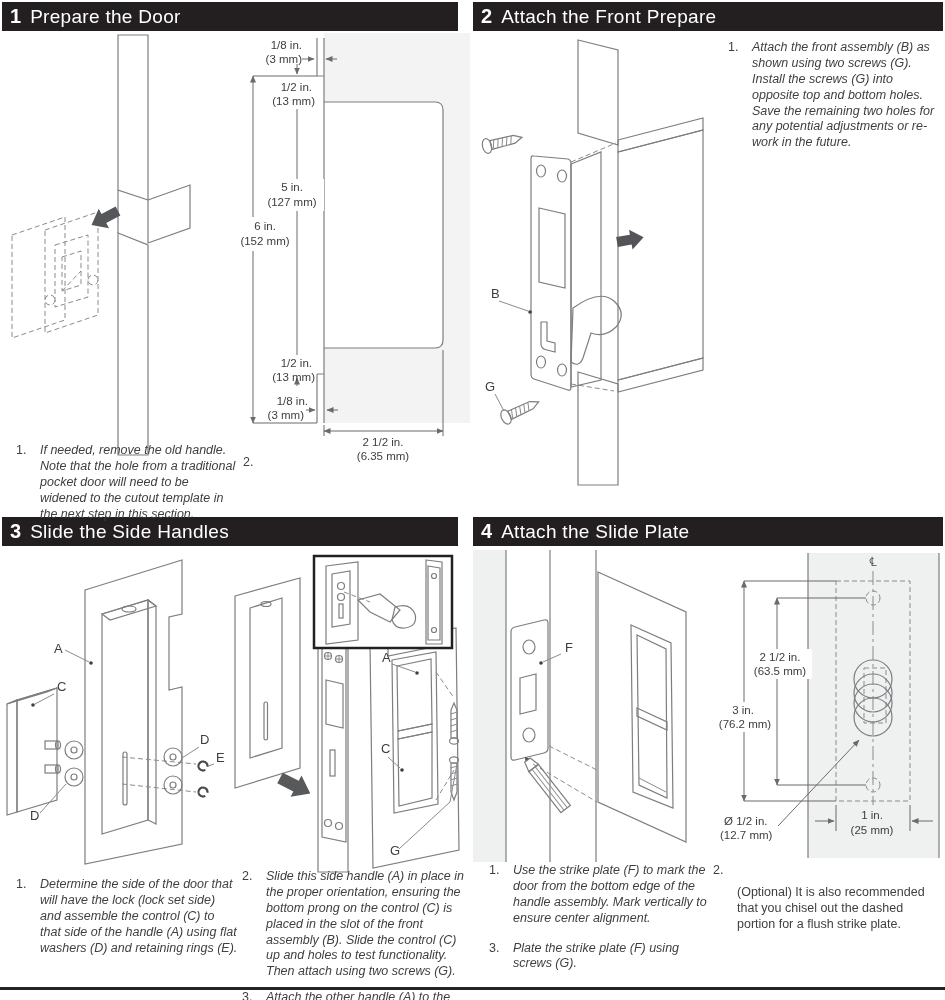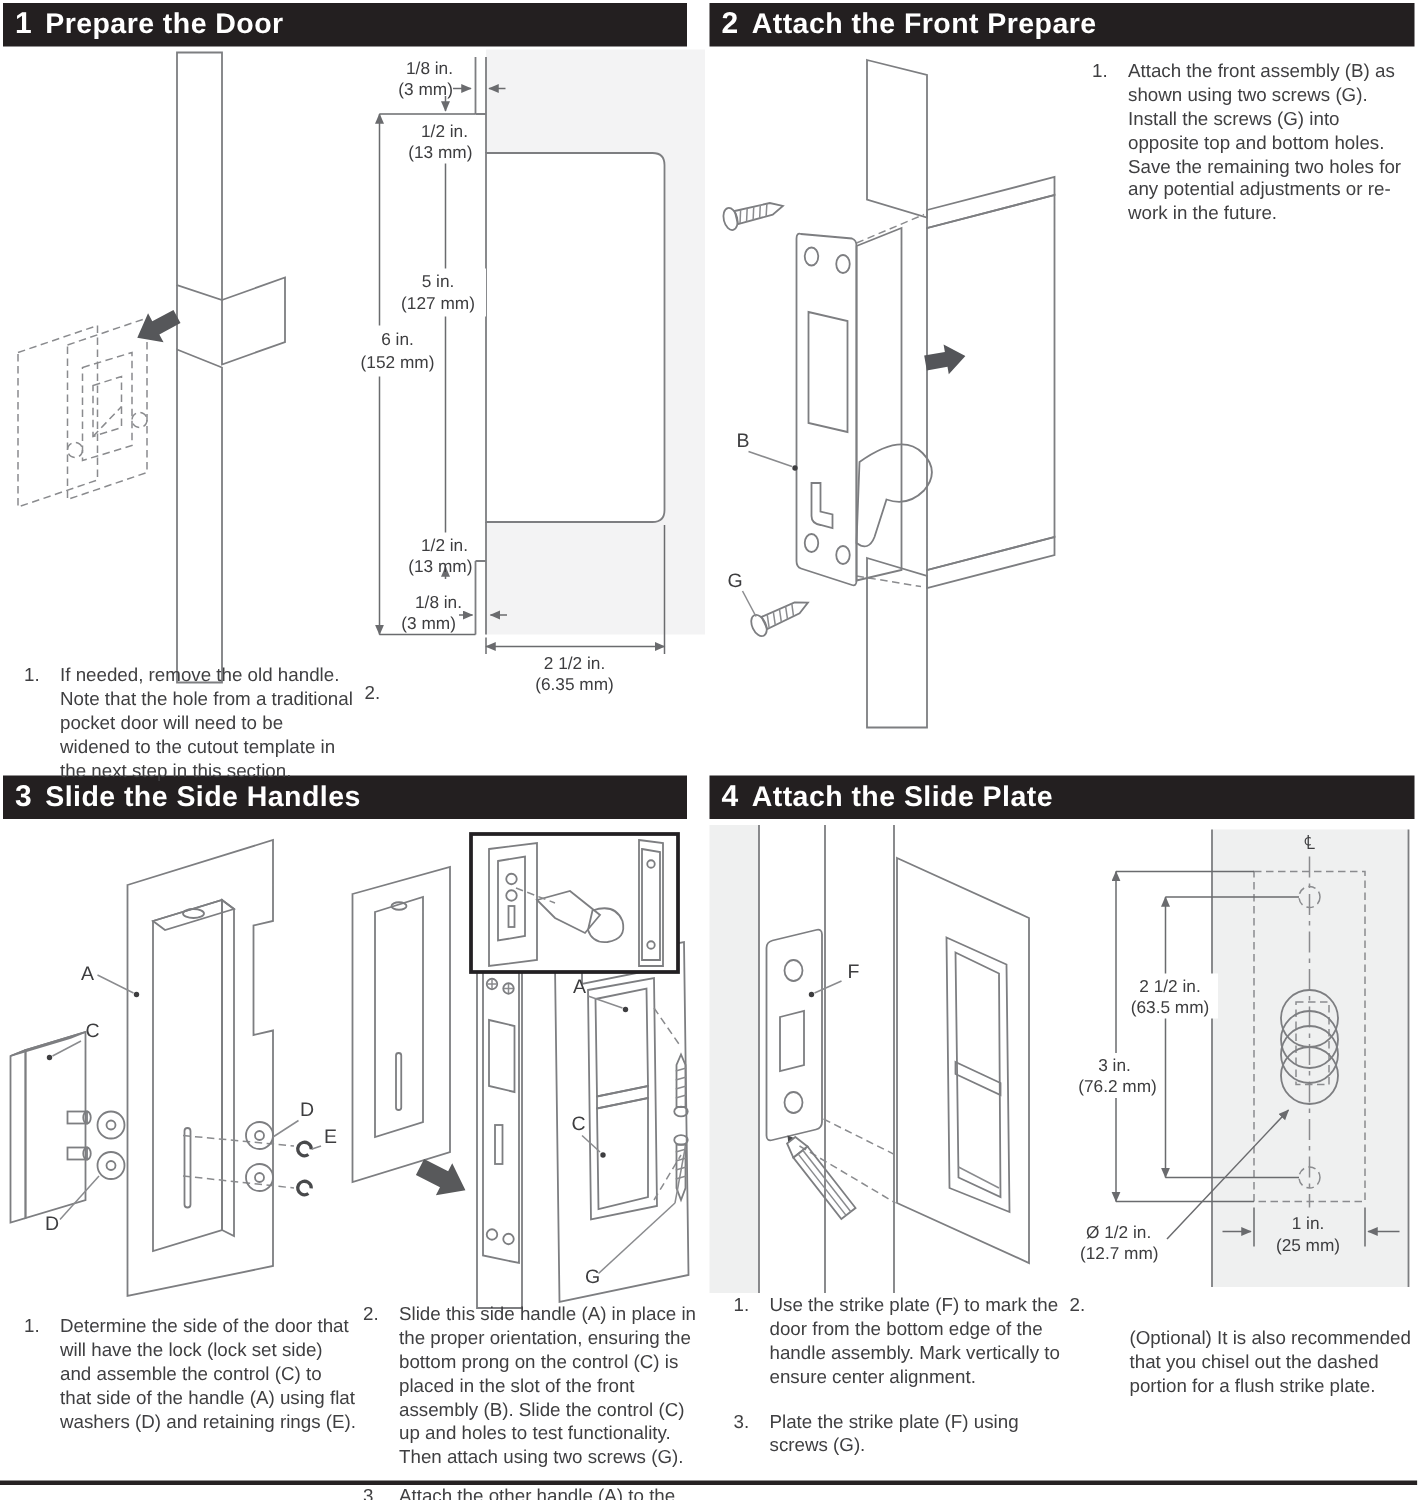--- a/index.html
+++ b/index.html
@@ -1,25 +1,25 @@
 <!DOCTYPE html>
 <html><head>
 <meta charset="utf-8">
 <style>
   html,body{margin:0;padding:0;background:#fff;}
   .page{position:relative;width:945px;height:1000px;background:#fff;overflow:hidden;
         font-family:"Liberation Sans",sans-serif;}
   .hdr{position:absolute;background:#231f20;color:#fff;height:29px;display:flex;align-items:center;}
   .hdr .num{font-size:20px;font-weight:700;margin:0 9px 0 8px;}
-  .hdr .ttl{font-size:19px;font-weight:700;letter-spacing:.3px;}
+  .hdr .ttl{font-size:19px;font-weight:400;letter-spacing:.3px;}
   .steps{position:absolute;font-size:12.5px;color:#3f3f41;line-height:1.27;}
   .step{display:flex;margin-bottom:10px;}
   .step .n{width:24px;flex:none;}
-  .step .t{flex:1;}
-  .note{margin-left:40px;margin-top:2px;}
+  .step .t{flex:1;font-style:italic;}
+  .note{margin-left:24px;margin-top:2px;}
   svg{position:absolute;overflow:visible;}
   svg text{font-family:"Liberation Sans",sans-serif;fill:#3d3d3f;}
   .dim{font-size:11.5px;}
   .part{font-size:13px;}
   .s{stroke:#7d7e81;stroke-width:1.2;fill:none;}
   .thin{stroke:#8a8b8e;stroke-width:1;fill:none;}
   .dash{stroke-dasharray:5 3;}
   .dimln{stroke:#6a6b6e;stroke-width:1;fill:none;}
   .rule{position:absolute;background:#262223;}
 </style>

